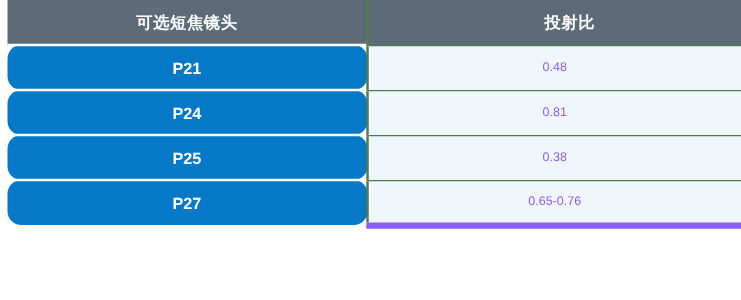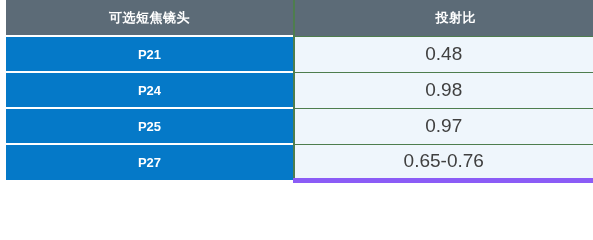--- a/index.html
+++ b/index.html
@@ -59,26 +59,27 @@
   td.lens-cell {
     background: #0579c8;
     color: #ffffff;
     font-size: 13px;
     font-weight: bold;
     text-align: center;
     vertical-align: middle;
     padding: 0;
     border-top: 2px solid #ffffff;
     border-right: 2px solid #4e7d4e;
+    border-radius: 11px;
   }
 
   td.ratio-cell {
     background: #eff6fc;
-    color: #404040;
-    font-size: 19px;
+    color: #8b5cf6;
+    font-size: 10px;
     font-weight: normal;
     text-align: center;
     vertical-align: middle;
     padding: 0;
     border-top: 1px solid #4e7d4e;
     border-right: 1px solid #4e7d4e;
   }
 
   tbody tr.data-row:last-child td.ratio-cell {
     border-bottom: 5px solid #8b5cf6;
@@ -99,25 +100,25 @@
         <th class="header-cell ratio-head">投射比</th>
       </tr>
     </thead>
     <tbody>
       <tr class="data-row">
         <td class="lens-cell">P21</td>
         <td class="ratio-cell">0.48</td>
       </tr>
       <tr class="data-row">
         <td class="lens-cell">P24</td>
-        <td class="ratio-cell">0.98</td>
+        <td class="ratio-cell">0.81</td>
       </tr>
       <tr class="data-row">
         <td class="lens-cell">P25</td>
-        <td class="ratio-cell">0.97</td>
+        <td class="ratio-cell">0.38</td>
       </tr>
       <tr class="data-row">
         <td class="lens-cell">P27</td>
         <td class="ratio-cell">0.65-0.76</td>
       </tr>
     </tbody>
   </table>
 </div>
 
 </body></html>

